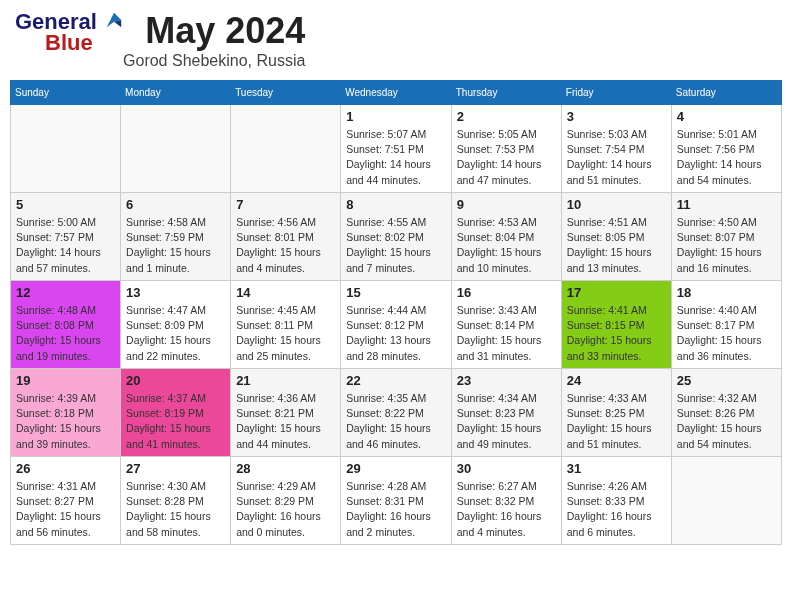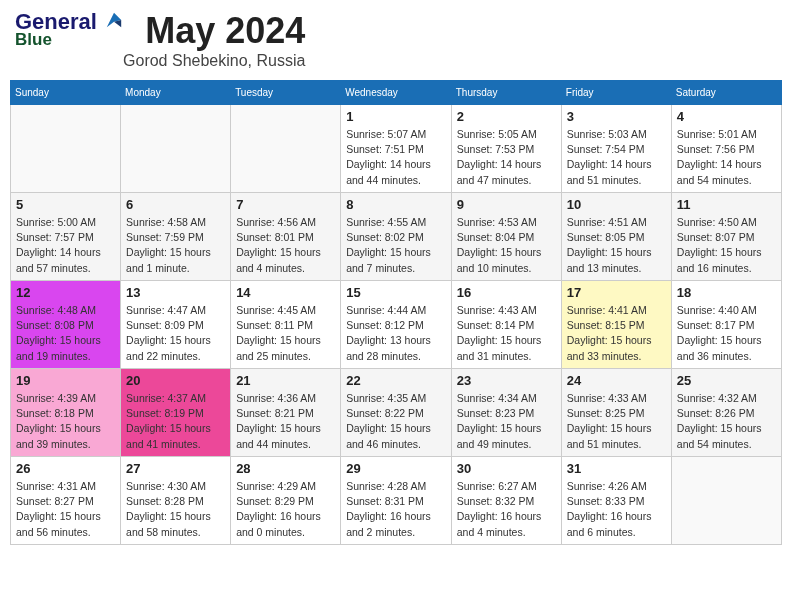--- a/index.html
+++ b/index.html
@@ -94,21 +94,21 @@
   <div class="logo">
     <div>
       <div style="display:flex;align-items:center;">
         <span class="logo-text">General
           <svg class="logo-icon" viewBox="0 0 20 20">
             <polygon points="2,18 10,2 18,10 10,12" fill="#1a6eb5"></polygon>
             <polygon points="10,12 18,10 18,18" fill="#1a3a6e"></polygon>
           </svg>
         </span>
       </div>
-      <div style="font-size:17px;font-weight:bold;color:#14532d;margin-top:-4px;">Blue</div>
+      <div style="font-size:22px;font-weight:bold;color:#b91c1c;margin-top:-4px;margin-left:30px;">Blue</div>
     </div>
   </div>
   <div class="title-area">
     <div class="month-title">May 2024</div>
     <div class="location">Gorod Shebekino, Russia</div>
   </div>
 </div>
 
 <table class="calendar">
   <thead>
@@ -247,26 +247,26 @@
           <div class="day-num">15</div>
           <div class="day-info">
             <div>Sunrise: 4:44 AM</div>
             <div>Sunset: 8:12 PM</div>
             <div>Daylight: 13 hours and 28 minutes.</div>
           </div>
         </td>
         <td style="background: rgb(255, 255, 255);">
           <div class="day-num">16</div>
           <div class="day-info">
-            <div>Sunrise: 4:43 AM</div>
+            <div>Sunrise: 3:43 AM</div>
             <div>Sunset: 8:14 PM</div>
             <div>Daylight: 15 hours and 31 minutes.</div>
           </div>
         </td>
-        <td style="background: #fef9c3;">
+        <td style="background: #84cc16;">
           <div class="day-num">17</div>
           <div class="day-info">
             <div>Sunrise: 4:41 AM</div>
             <div>Sunset: 8:15 PM</div>
             <div>Daylight: 15 hours and 33 minutes.</div>
           </div>
         </td>
         <td style="background: rgb(255, 255, 255);">
           <div class="day-num">18</div>
           <div class="day-info">

